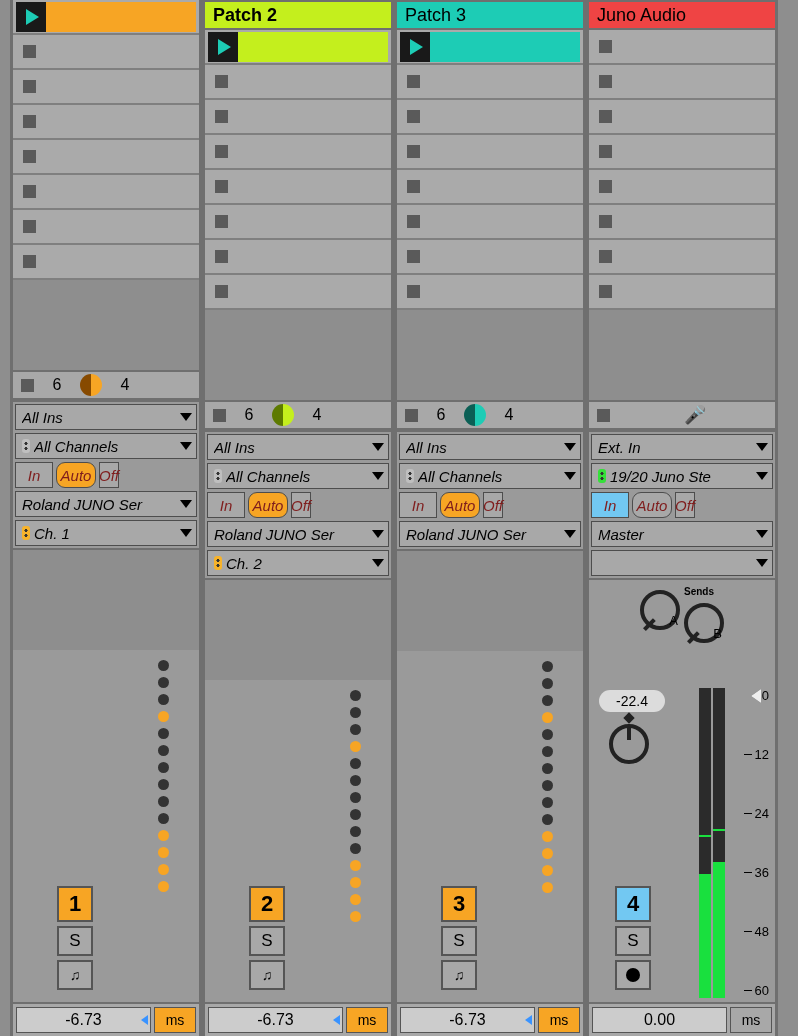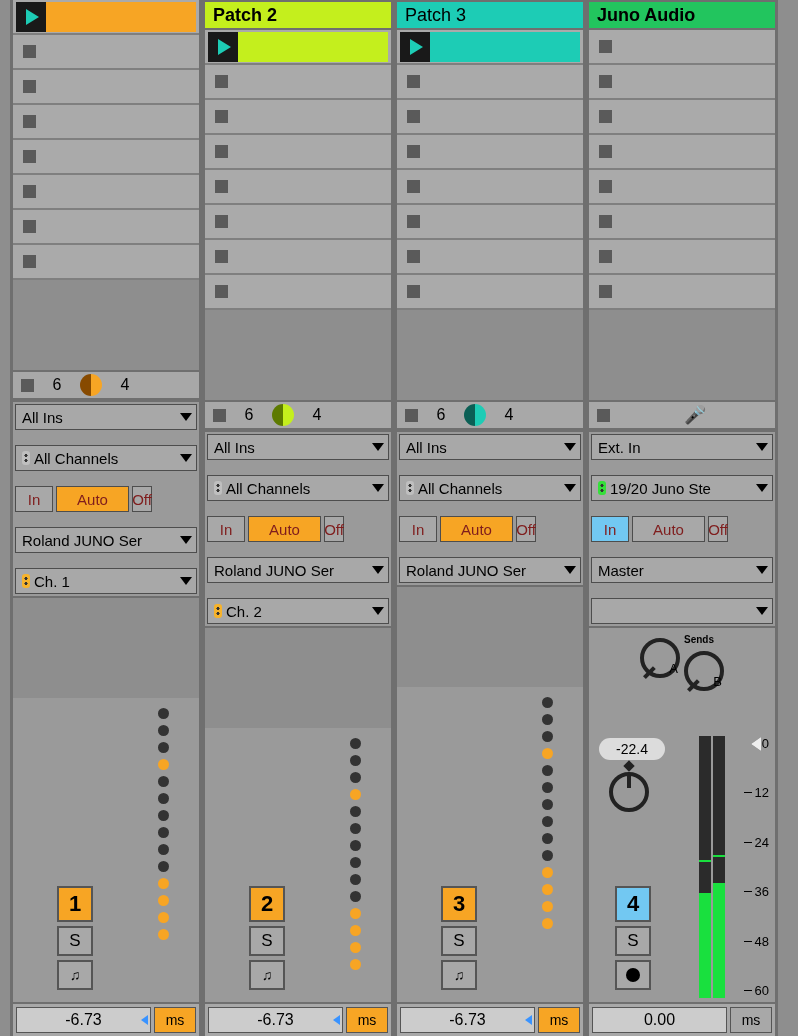--- a/index.html
+++ b/index.html
@@ -47,21 +47,21 @@
     border-top:2px solid #6f6f6f;
     border-bottom:2px solid #6f6f6f;
     display:flex; align-items:center;
     padding:0 8px;
     font-size:18px; font-weight:500;
     color:#000;
   }
   .hdr.orange{background:var(--orange);}
   .hdr.lime{background:var(--lime);font-weight:bold;}
   .hdr.teal{background:var(--teal);}
-  .hdr.green{background:#22c55e; color:#000;font-weight:bold;}
+  .hdr.green{background:#ef4444; color:#000;}
   
   .clips{ display:flex; flex-direction:column; }
   .slot{
     height:35px;
     background:var(--slot);
     border-bottom:2px solid var(--slot-border);
     display:flex; align-items:center;
     padding:0 0 0 6px;
   }
   .slot .stop{
@@ -89,40 +89,40 @@
   .status .stop{width:13px;height:13px;background:var(--stop-dark);}
   .status .num{min-width:18px;text-align:center;}
   .pie{
     width:22px;height:22px;border-radius:50%;position:relative;
   }
   .pie.orange{background:conic-gradient(#f7a524 0deg 180deg, #874a00 180deg 360deg);}
   .pie.lime{background:conic-gradient(#c4ef1d 0deg 180deg, #5d7a00 180deg 360deg);}
   .pie.teal{background:conic-gradient(#1dccb5 0deg 180deg, #0b5f55 180deg 360deg);}
   .mic{font-size:18px;}
   
-  .io{ border-top:2px solid #6f6f6f; border-bottom:2px solid #6f6f6f; padding:2px; display:flex; flex-direction:column; gap:15px; background:var(--panel);}
+  .io{ border-top:2px solid #6f6f6f; border-bottom:2px solid #6f6f6f; padding:2px; display:flex; flex-direction:column; gap:3px; background:var(--panel);font-style:italic;}
   .dd{
     height:26px; background:var(--panel2); border:1px solid #4d4d4d; display:flex; align-items:center; padding:0 4px 0 6px; font-size:15px; color:#000; position:relative;
   }
   .dd .txt{flex:1; white-space:nowrap; overflow:hidden;}
   .dd .caret{width:0;height:0;border-left:6px solid transparent;border-right:6px solid transparent;border-top:8px solid #000;flex:none;}
   .dd .plug{
     width:8px;height:14px;border-radius:3px;margin-right:4px;flex:none;
     background:radial-gradient(circle at 50% 30%, #333 1.5px, transparent 1.6px), radial-gradient(circle at 50% 70%, #333 1.5px, transparent 1.6px);
     background-color:#bfbfbf;
   }
   .plug.green{background-color:#35e03a;}
   .plug.yellow{background-color:#f7b32b;}
   
   .monrow{display:flex; gap:3px;}
   .mon{
     flex:none; height:26px; border:1px solid #4d4d4d; display:flex; align-items:center; justify-content:center; padding:8px 6px; font-size:15px; background:var(--panel2); color:#7f1d1d;
   }
   .mon.in{width:38px;}
-  .mon.auto{width:73px;}
+  .mon.auto{width:40px;border-radius:9px;}
   .mon.off{width:20px;}
   .mon.on.orange{background:var(--orange);}
   .mon.on.sky{background:var(--sky);}
   
   .sends{ padding:6px; height:100px; background:var(--panel); display:flex; align-items:flex-start; justify-content:flex-end; gap:4px; }
   .knob{
     width:40px;height:40px;border:4px solid #222;border-radius:50%;position:relative;
   }
   .knob .tick{position:absolute;width:4px;height:14px;background:#222;left:50%;top:-2px;transform-origin:2px 22px;transform:translateX(-50%) rotate(-135deg);}
   .knob .sub{position:absolute;right:-2px;bottom:-2px;font-size:13px;}

